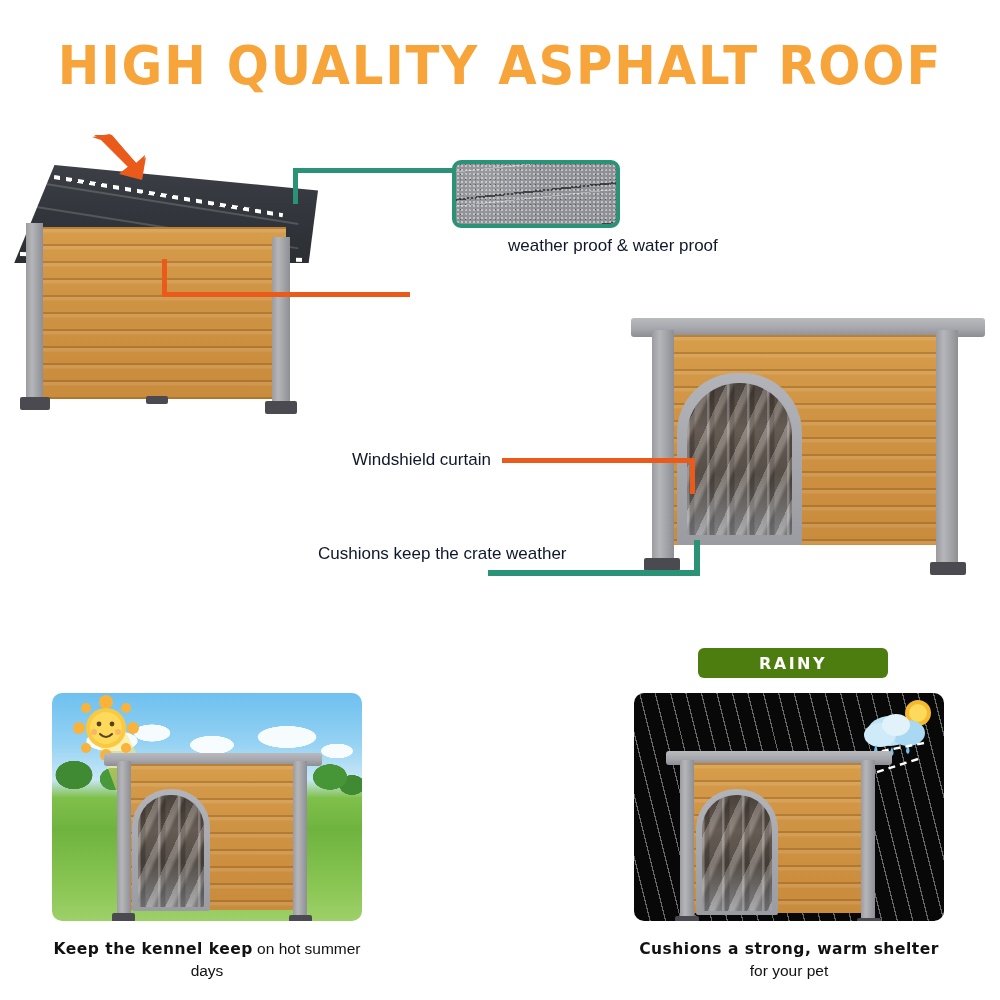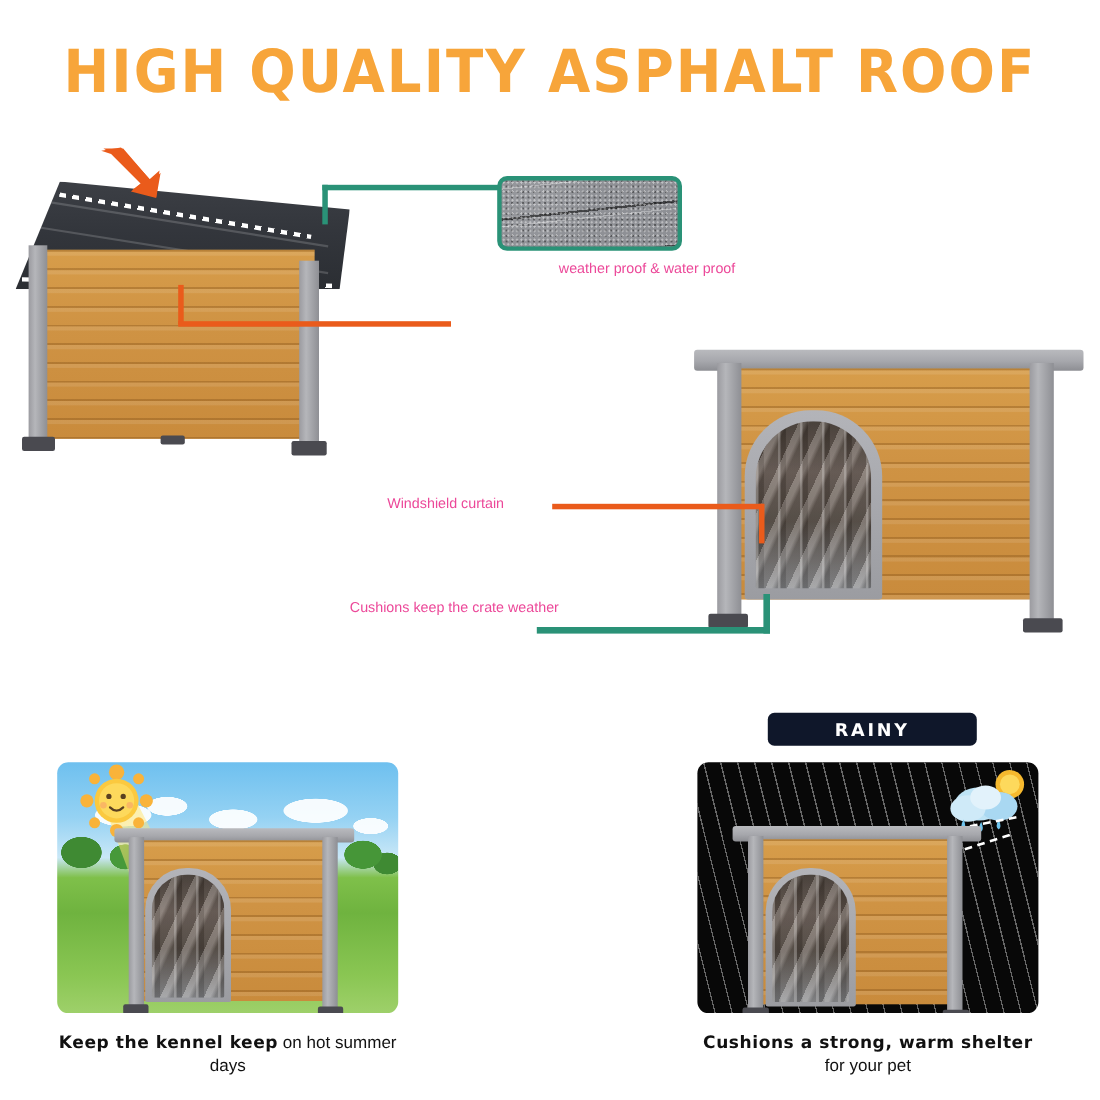--- a/index.html
+++ b/index.html
@@ -106,21 +106,21 @@
   #shingle-inset .grain {
     position:absolute; inset:0;
     background-image:
       radial-gradient(rgba(255,255,255,.45) .8px, transparent .9px),
       radial-gradient(rgba(0,0,0,.40) .8px, transparent .9px);
     background-size: 4px 4px, 5px 5px;
     background-position: 0 0, 2px 3px;
   }
 
   .cap-text {
-    position:absolute; font-size:13px; color:#ec4899; white-space:nowrap;
+    position:absolute; font-size:17px; color:#0f172a; white-space:nowrap;
   }
   .body-text {
     position:absolute; font-size:16.5px; color:#1f1f1f; line-height:21px;
     white-space:nowrap;
   }
 
   
   #house2 { position:absolute; left:625px; top:318px; width:366px; height:265px; }
   #house2 .captop { position:absolute; left:6px; top:0; width:354px; height:19px; }
   #house2 .body { position:absolute; left:45px; top:17px; width:270px; height:210px; }
@@ -139,21 +139,21 @@
   }
 
   
   .badge {
     position:absolute; height:30px; border-radius:6px;
     display:flex; align-items:center; justify-content:center;
     color:#fff; font-weight:700; font-size:16px; letter-spacing:2.5px;
     font-family:"DejaVu Sans", sans-serif;
   }
   #badge-summer { left:110px; top:648px; width:190px; background:#F4711F; }
-  #badge-rainy  { left:698px; top:648px; width:190px; background:#0f172a; }
+  #badge-rainy  { left:698px; top:648px; width:190px; background:#4d7c0f; }
 
   
   .scene { position:absolute; width:310px; height:228px; border-radius:10px; overflow:hidden; }
   #scene-summer { left:52px; top:693px;
     background:
       linear-gradient(to bottom,
         #6ec0ef 0%, #95d2f3 22%, #c9e7f7 38%,
         #7fc04a 46%, #6fb33f 60%, #8ac653 85%, #9ed06a 100%);
   }
   #scene-summer .clouds {

